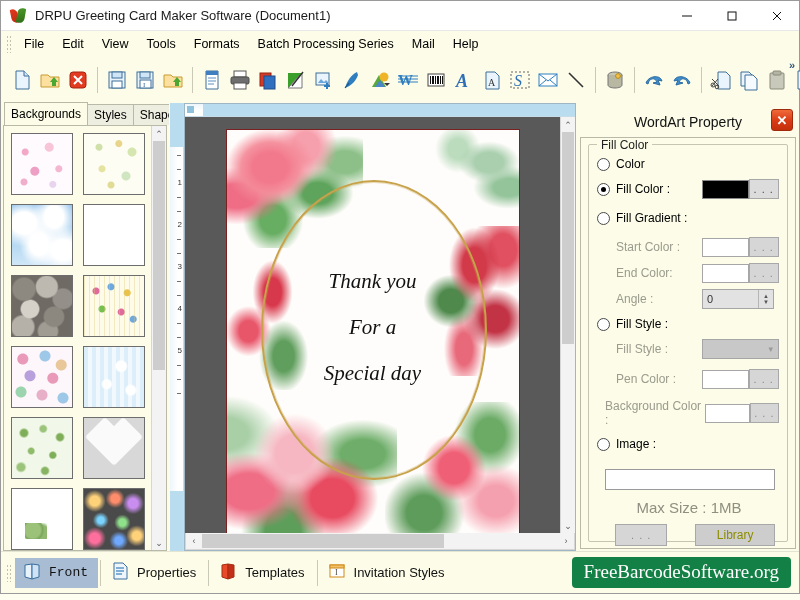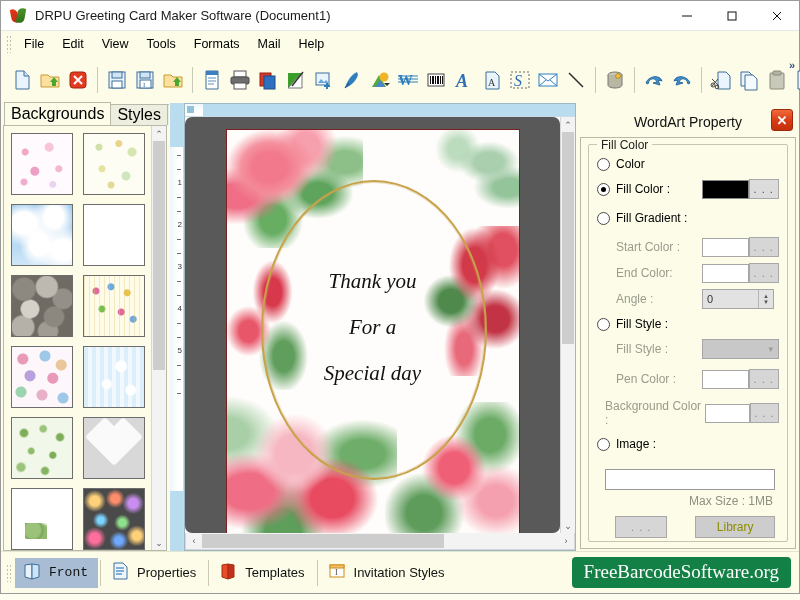--- a/index.html
+++ b/index.html
@@ -142,21 +142,21 @@
   }
   #lp-tabs {
     display: flex;
     align-items: flex-end;
     height: 22px;
     flex: 0 0 22px;
     padding-left: 1px;
   }
   .lp-tab {
     padding: 3px 6px 3px 6px;
-    font-size: 16px;
+    font-size: 12px;
     background: #eeeee0;
     border: 1px solid #b9b9a8;
     border-bottom: none;
     color: #000;
     margin-right: -1px;
     line-height: 14px;
   }
   .lp-tab.active {
     background: #fcfce8;
     position: relative;
@@ -375,21 +375,20 @@
   }
   #canvas-viewport {
     flex: 1 1 auto;
     background: #595959;
     position: relative;
     overflow: hidden;
     display: flex;
     align-items: flex-start;
     justify-content: center;
     padding-top: 12px;
-    border-radius: 7px;
   }
   #card {
     width: 294px;
     height: 410px;
     background: #fffdfb;
     border: 1px solid #7a2020;
     position: relative;
     overflow: hidden;
   }
   #card .wreath {
@@ -584,21 +583,21 @@
     border: 1px solid #a6a6a6;
     display: flex; align-items: center; justify-content: flex-end;
     padding-right: 5px;
     color: #9a9a9a; font-size: 9px;
   }
   .txtbox {
     width: 100%; height: 21px;
     background: #fff;
     border: 1px solid #9a9a9a;
   }
-  .maxsize { text-align: right; font-size: 12px; color: #8f8f82; margin: 4px 2px 8px 0; }
+  .maxsize { text-align: center; font-size: 15px; color: #8f8f82; margin: 9px 2px 8px 0; }
   .bottom-btns { display:flex; align-items:center; gap: 28px; padding-left: 10px; }
   .btn-lib {
     width: 82px; height: 22px;
     background: #cdcdcd;
     border: 1px solid #a8a8a8;
     color: #8c8c00;
     font-size: 12px;
     display:flex; align-items:center; justify-content:center;
   }
   .btn-dots-lg {
@@ -689,20 +688,21 @@
     </div>
   </div>
 
   <div id="menubar">
     <div class="grip"></div>
     <div class="menu-item">File</div>
     <div class="menu-item">Edit</div>
     <div class="menu-item">View</div>
     <div class="menu-item">Tools</div>
     <div class="menu-item">Formats</div>
+    <div class="menu-item">Batch Processing Series</div>
     <div class="menu-item">Mail</div>
     <div class="menu-item">Help</div>
   </div>
 
   <div id="toolbar">
     <div class="tb-grip"></div>
 
     <div class="tb-btn">
       <svg width="22" height="22" viewBox="0 0 22 22">
           <path d="M5 2h8l5 5v13H5z" fill="#eaf4fc" stroke="#3d6f99" stroke-width="1"></path>

